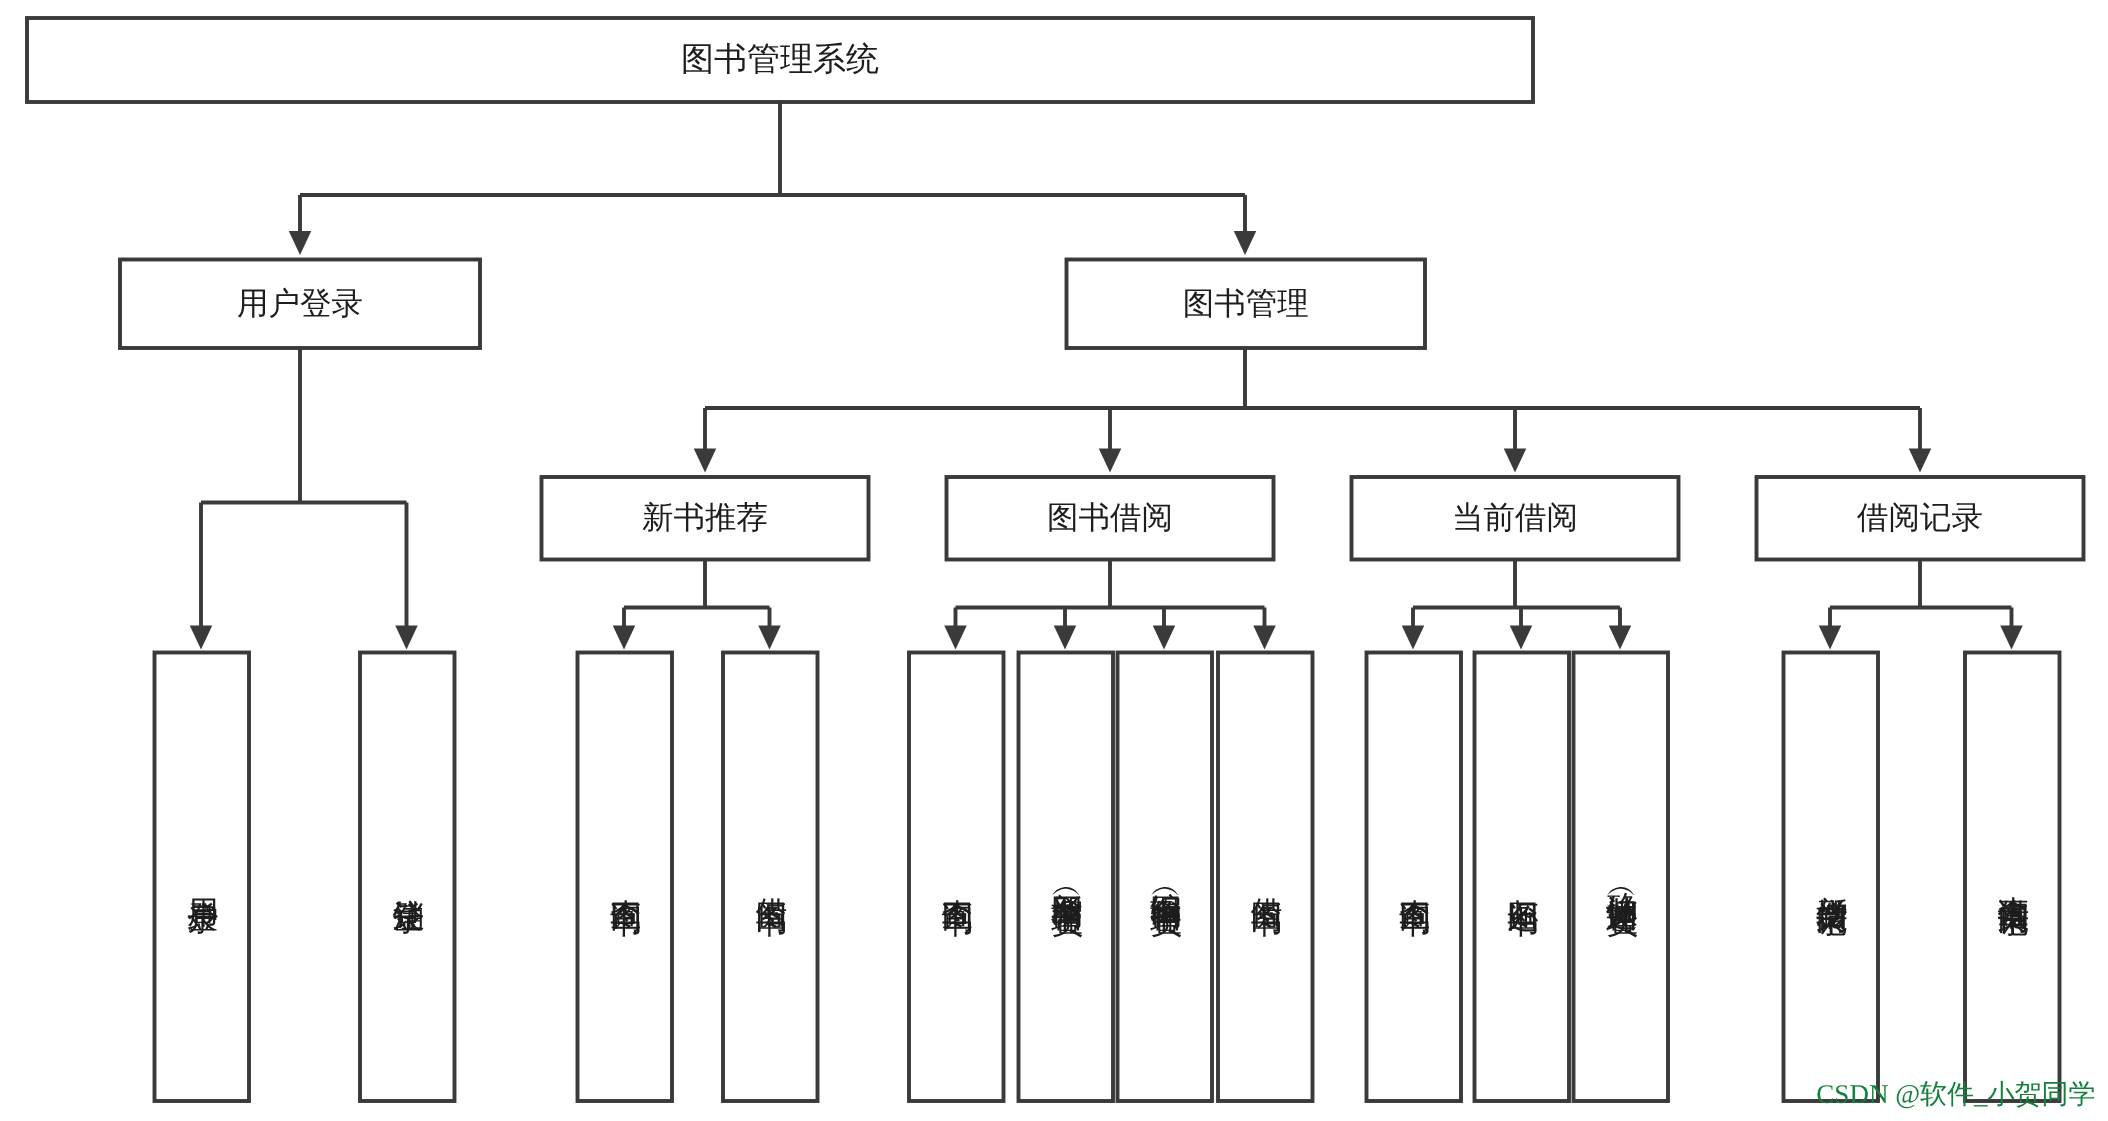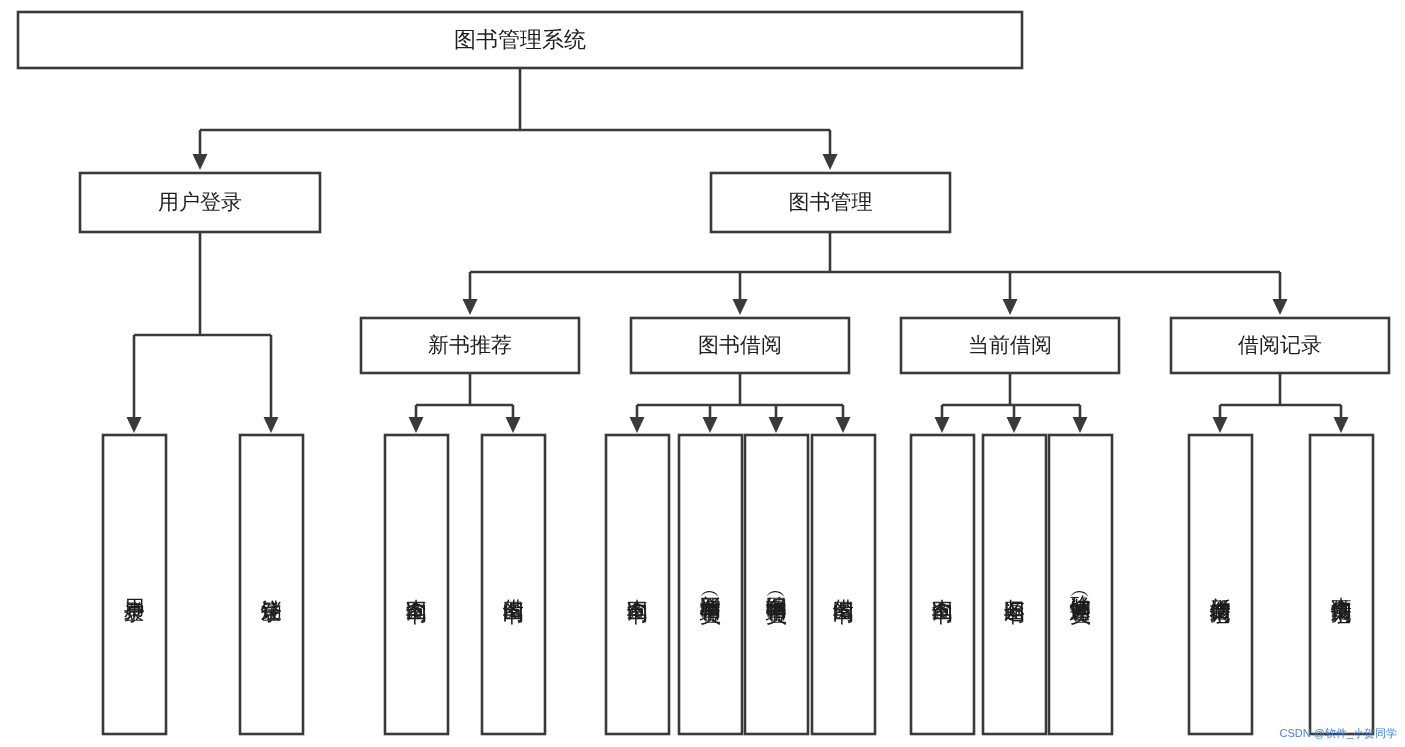--- a/index.html
+++ b/index.html
@@ -72,23 +72,23 @@
     line-height: 1.12;
     letter-spacing: 1.5px;
     color: #1d1d1d;
     white-space: nowrap;
     text-align: center;
   }
   .watermark {
     position: absolute;
     right: 8px;
     bottom: 6px;
-    font-family: Liberation Sans, sans-serif;
-    font-size: 11px;
-    color: #3b82f6;
+    font-family: Liberation Serif, serif;
+    font-size: 18px;
+    color: #15803d;
     white-space: nowrap;
     user-select: none;
   }
 </style>
 </head>
 <body>
 
 <div id="diagram-root">
   <svg class="diagram-canvas" id="diagram-svg" viewBox="0 0 1405 747" xmlns="http://www.w3.org/2000/svg">
       <polyline points="520,68 520,130" class="connector"></polyline>

